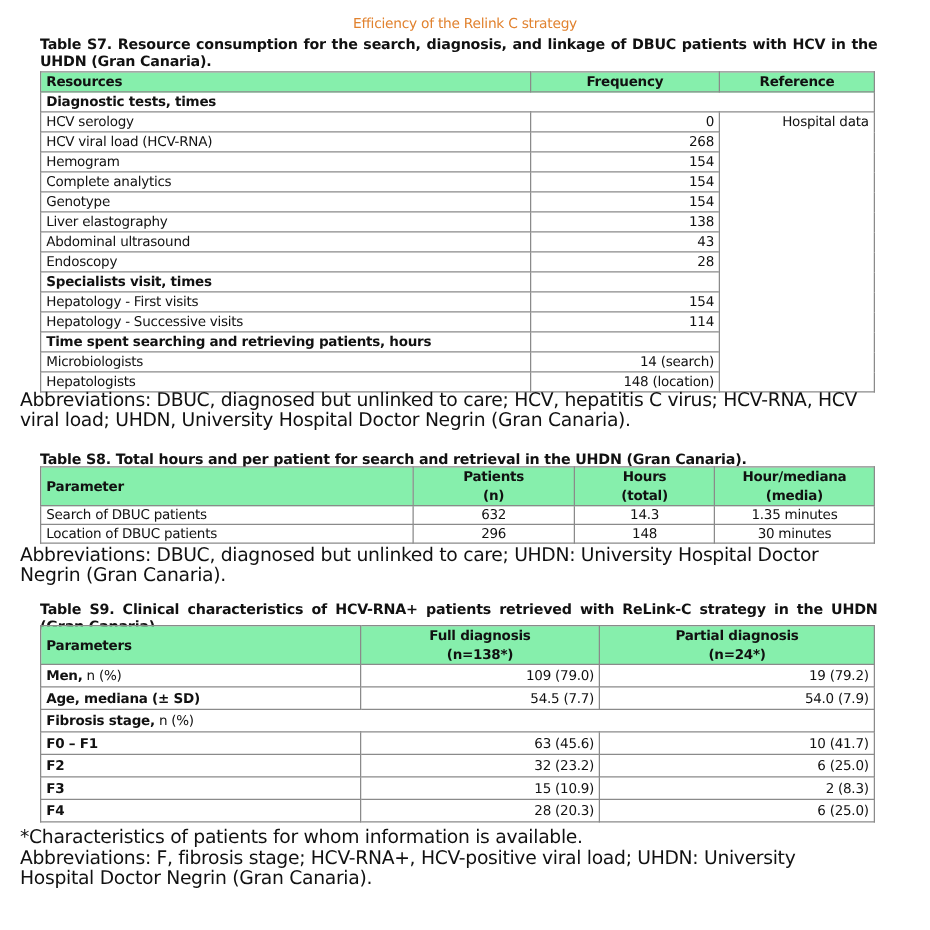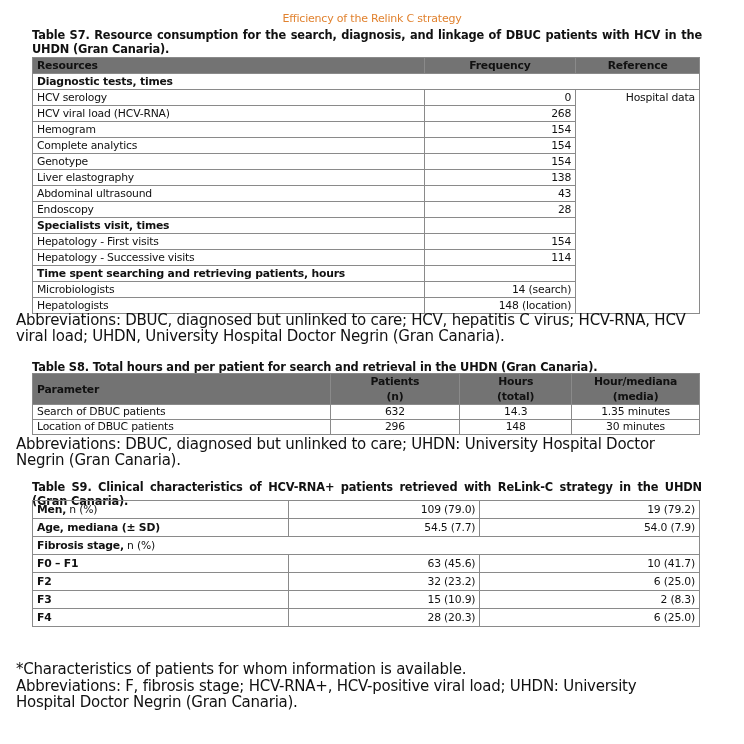--- a/index.html
+++ b/index.html
@@ -6,21 +6,21 @@
   body { width:744px; height:744px; position:relative; overflow:hidden;
          font-family:"DejaVu Sans", sans-serif; color:#111; }
   .running-head { position:absolute; left:0; top:12px; width:744px; text-align:center;
          font-size:11px; color:#e1822f; letter-spacing:-0.2px; }
   .caption { position:absolute; left:32px; width:670px; font-size:11.4px; font-weight:bold;
          line-height:14px; text-align:justify; letter-spacing:-0.15px; }
   .note { position:absolute; left:16px; width:676px; font-size:15px; line-height:15.5px;
          letter-spacing:-0.25px; }
   table { position:absolute; border-collapse:collapse; font-size:10.8px; letter-spacing:-0.2px; }
   td, th { border:1px solid #8a8a8a; padding:0 4px; line-height:15px; height:15px; white-space:nowrap; }
-  th { font-weight:bold; background:#737373; }
+  th { font-weight:bold; background:#86efac; }
   .hdr-left { text-align:left; }
   .num { text-align:right; }
   .ctr { text-align:center; }
   .sec { font-weight:bold; }
   .ref { vertical-align:top; text-align:right; }
   .bold { font-weight:bold;margin-top:29px; }
   #t7 { left:32px; top:57px; width:668px; }
   #t8 { left:32px; top:373px; width:668px; }
   #t8 th { line-height:15px; }
   #t8 td { height:14px; line-height:14px;margin-top:23px; }
@@ -151,20 +151,31 @@
 <div class="note" style="top:437px;">Abbreviations: DBUC, diagnosed but unlinked to care; UHDN: University Hospital Doctor Negrin (Gran Canaria).</div>
 
 <div class="caption" style="top:480px;">Table S9. Clinical characteristics of HCV-RNA+ patients retrieved with ReLink-C strategy in the UHDN (Gran Canaria).</div>
 <table id="t9">
   <colgroup>
       <col style="width:256px">
       <col style="width:192px">
       <col style="width:220px">
     </colgroup>
   <tbody>
+      <tr>
+    <th class="hdr-left">Parameters</th>
+    <th class="ctr">
+      <div>Full diagnosis</div>
+      <div>(n=138*)</div>
+    </th>
+    <th class="ctr">
+      <div>Partial diagnosis</div>
+      <div>(n=24*)</div>
+    </th>
+  </tr>
   <tr>
     <td><span class="bold">Men,</span><span> n (%)</span></td>
     <td class="num">109 (79.0)</td>
     <td class="num">19 (79.2)</td>
   </tr>
   <tr>
     <td><span class="bold">Age, mediana</span><span class="bold"> (± SD)</span></td>
     <td class="num">54.5 (7.7)</td>
     <td class="num">54.0 (7.9)</td>
   </tr>

